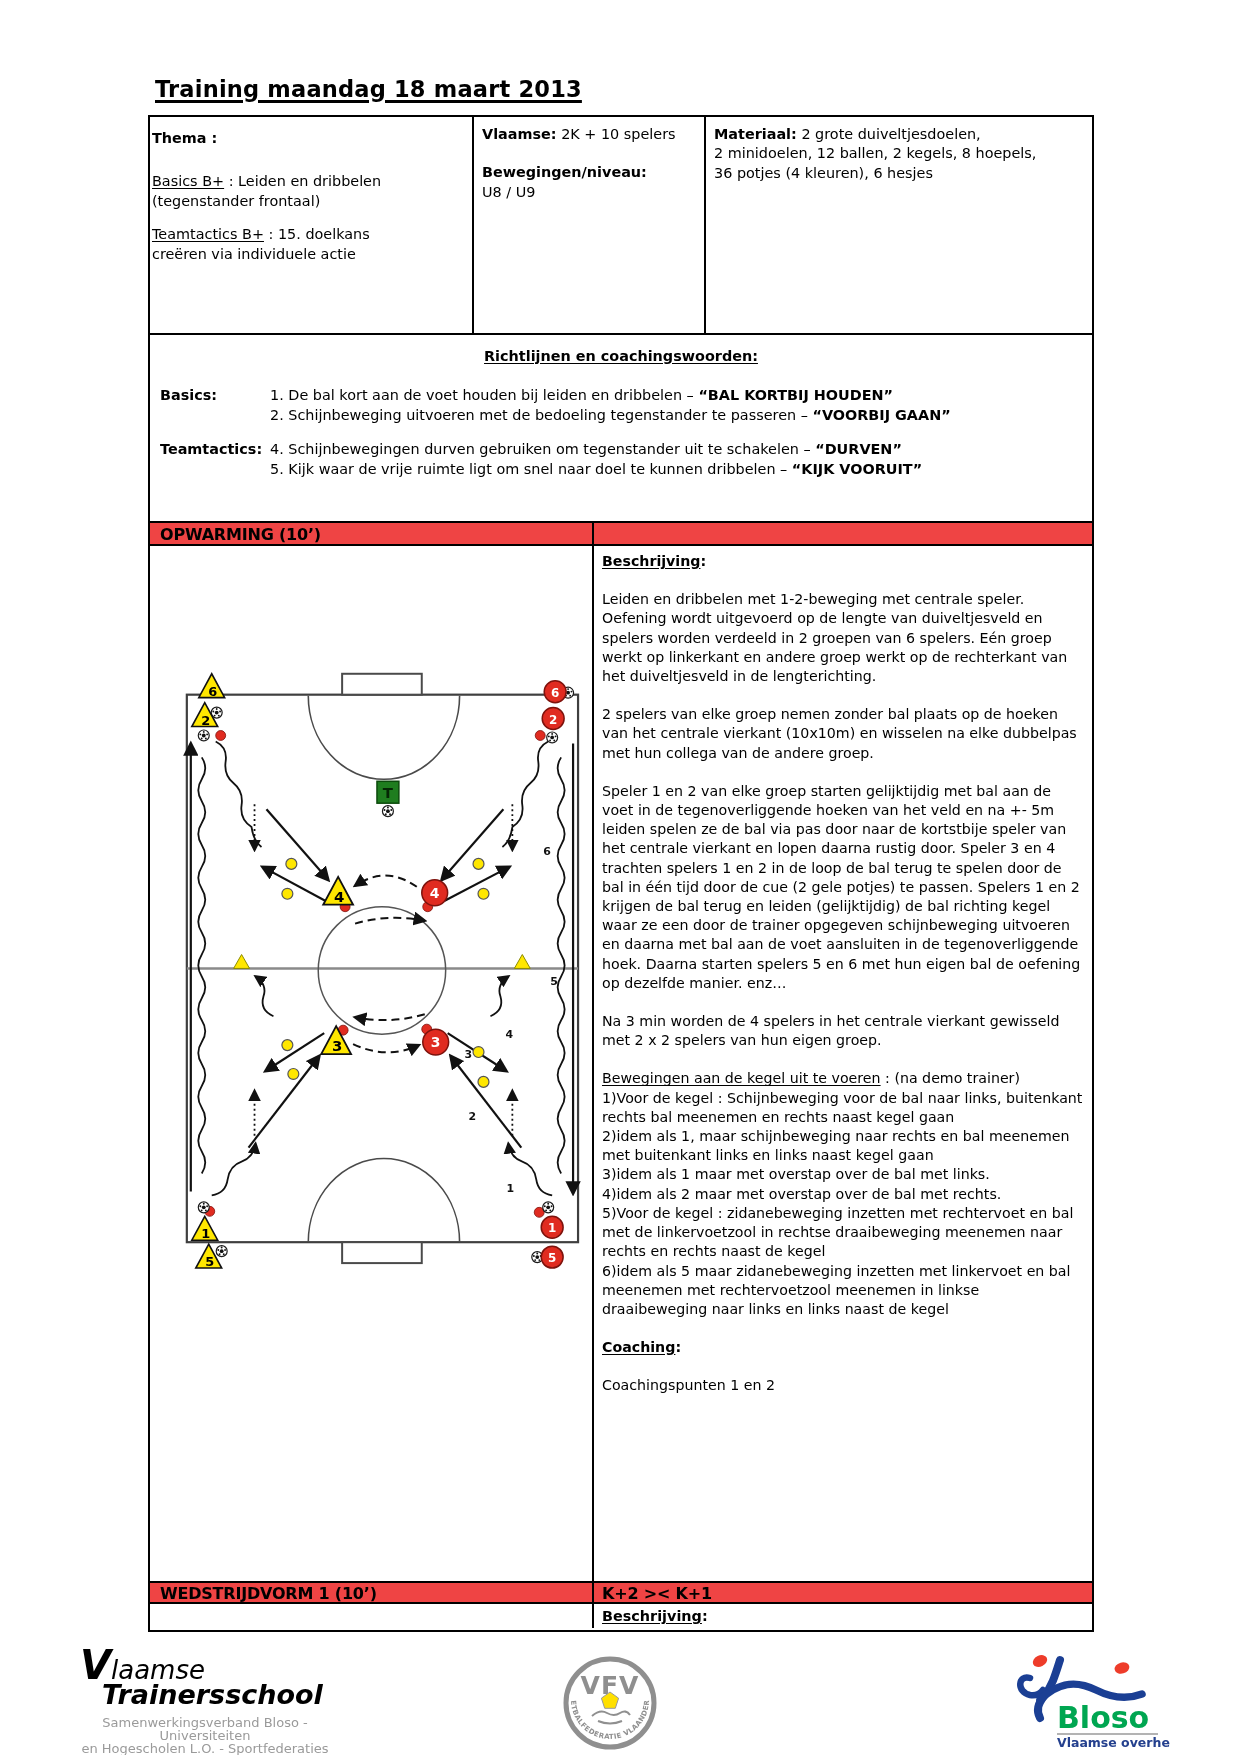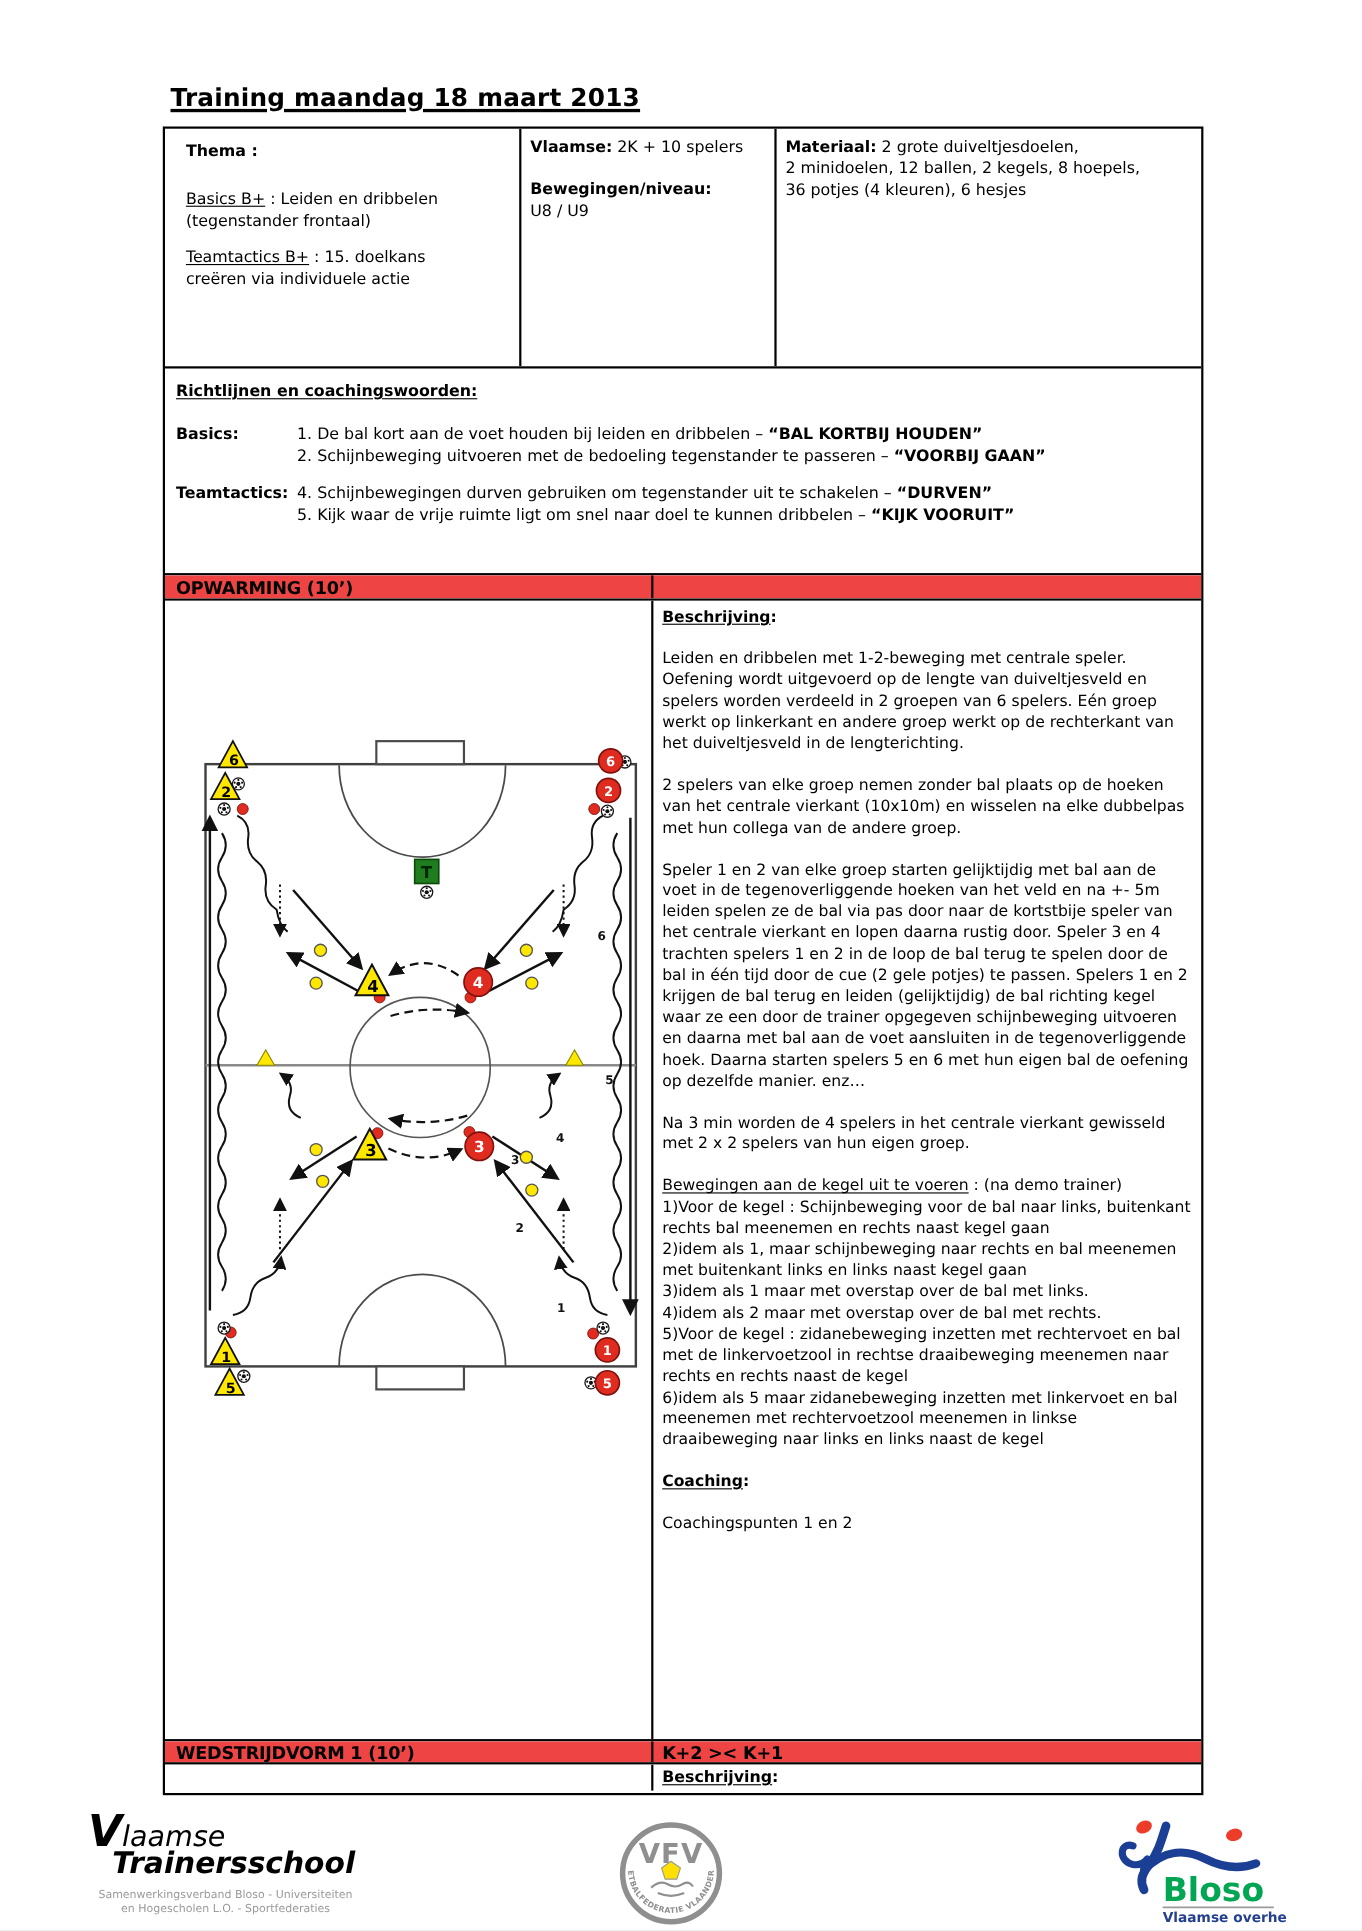--- a/index.html
+++ b/index.html
@@ -22,30 +22,30 @@
   .row { display:flex; width:100%; overflow:hidden; }
   .row + .row { border-top:2px solid #000; }
   .cell { overflow:hidden; }
   .cell + .cell { border-left:2px solid #000; }
   .b { font-weight:bold; }
   .u { text-decoration:underline; text-underline-offset:2px; }
   .pre { white-space:pre-line; }
 
   
   .row1 { height:216px; }
-  .c-thema { width:322px; padding:12px 10px 0 19px; }
+  .c-thema { width:322px; padding:12px 10px 0 2px; }
   .c-thema .thema-label { margin-bottom:24px; }
   .c-thema p { margin-bottom:14px; }
   .c-aantal { width:232px; padding:8px 8px 0 8px; }
   .c-aantal .gap { margin-top:19px; }
   .c-materiaal { flex:1; padding:8px 8px 0 8px; }
 
   
   .row2 { height:188px; display:block; padding:12px 10px 0 10px; }
-  .rl-heading { font-weight:bold; text-decoration:underline; text-underline-offset:2px; margin-bottom:20px; }
+  .rl-heading { font-weight:bold; text-decoration:underline; text-underline-offset:2px; margin-bottom:20px;text-align:center; }
   .rl-group { display:flex; margin-bottom:15px; }
   .rl-label { width:110px; font-weight:bold; }
   .rl-items { flex:1; }
 
   
   .row3 { height:23px; }
   .row5 { height:21px; }
   .band-cell { background:#ef4444; font-weight:bold; font-size:16px; line-height:21px; padding-left:10px; letter-spacing:-0.2px; }
   .band-left { width:442px; }
   .band-right { flex:1; padding-left:8px; }
@@ -63,21 +63,21 @@
   .row6 { height:26px; }
   .row6 .cell { padding:3px 8px 0 8px; }
   .row6 .c-left { width:442px; }
   .row6 .c-right { flex:1; }
 
   
   .vt-logo { position:absolute; left:80px; top:1650px; width:260px; font-style:italic; }
   .vt-line1 { font-size:26px; color:#000000; line-height:30px; }
   .vt-line1::first-letter { font-size:40px; font-weight:bold; }
   .vt-line2 { font-size:27px; font-weight:bold; color:#000000; line-height:28px; margin-left:22px; margin-top:-4px; }
-  .vt-sub { font-style:normal; font-size:10px; color:#9a9a9a; text-align:center; line-height:13px; margin-top:7px; width:250px; }
+  .vt-sub { font-style:normal; font-size:13px; color:#9a9a9a; text-align:center; line-height:13px; margin-top:7px; width:250px; }
   .vfv-logo { position:absolute; left:558px; top:1652px; }
   .bloso-logo { position:absolute; left:1000px; top:1648px; }
 </style>
 </head>
 <body>
 
 <div class="page">
 
   <h1 class="title">Training maandag 18 maart 2013</h1>
 

